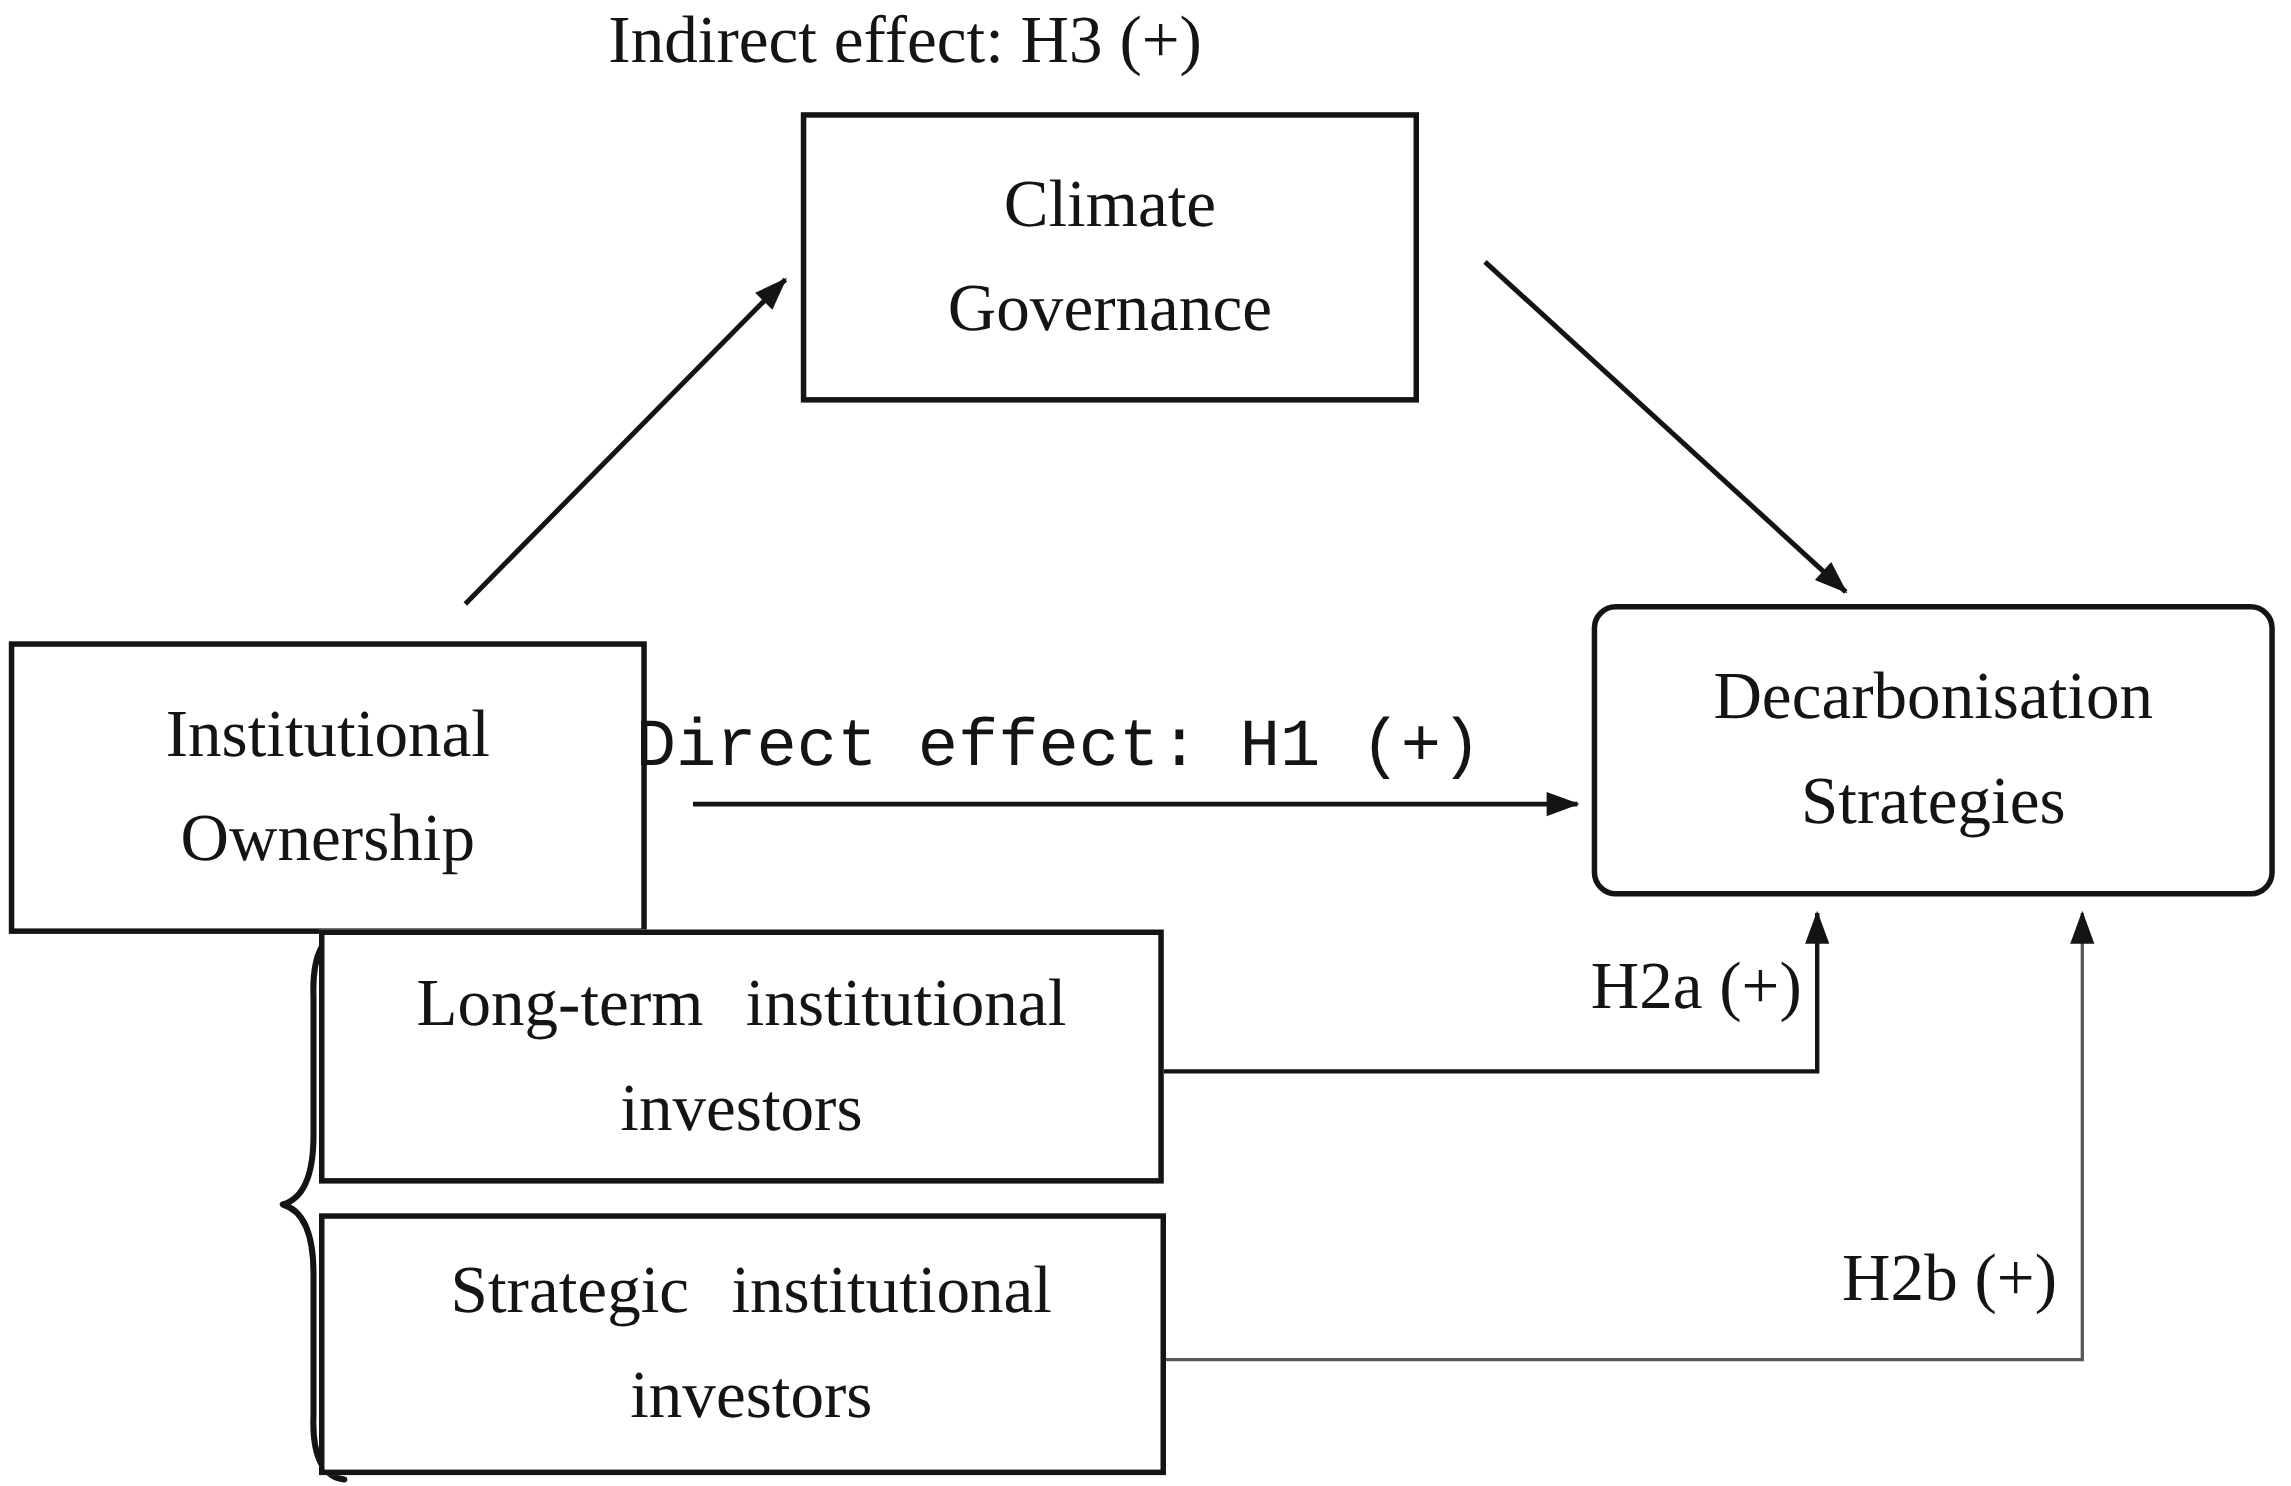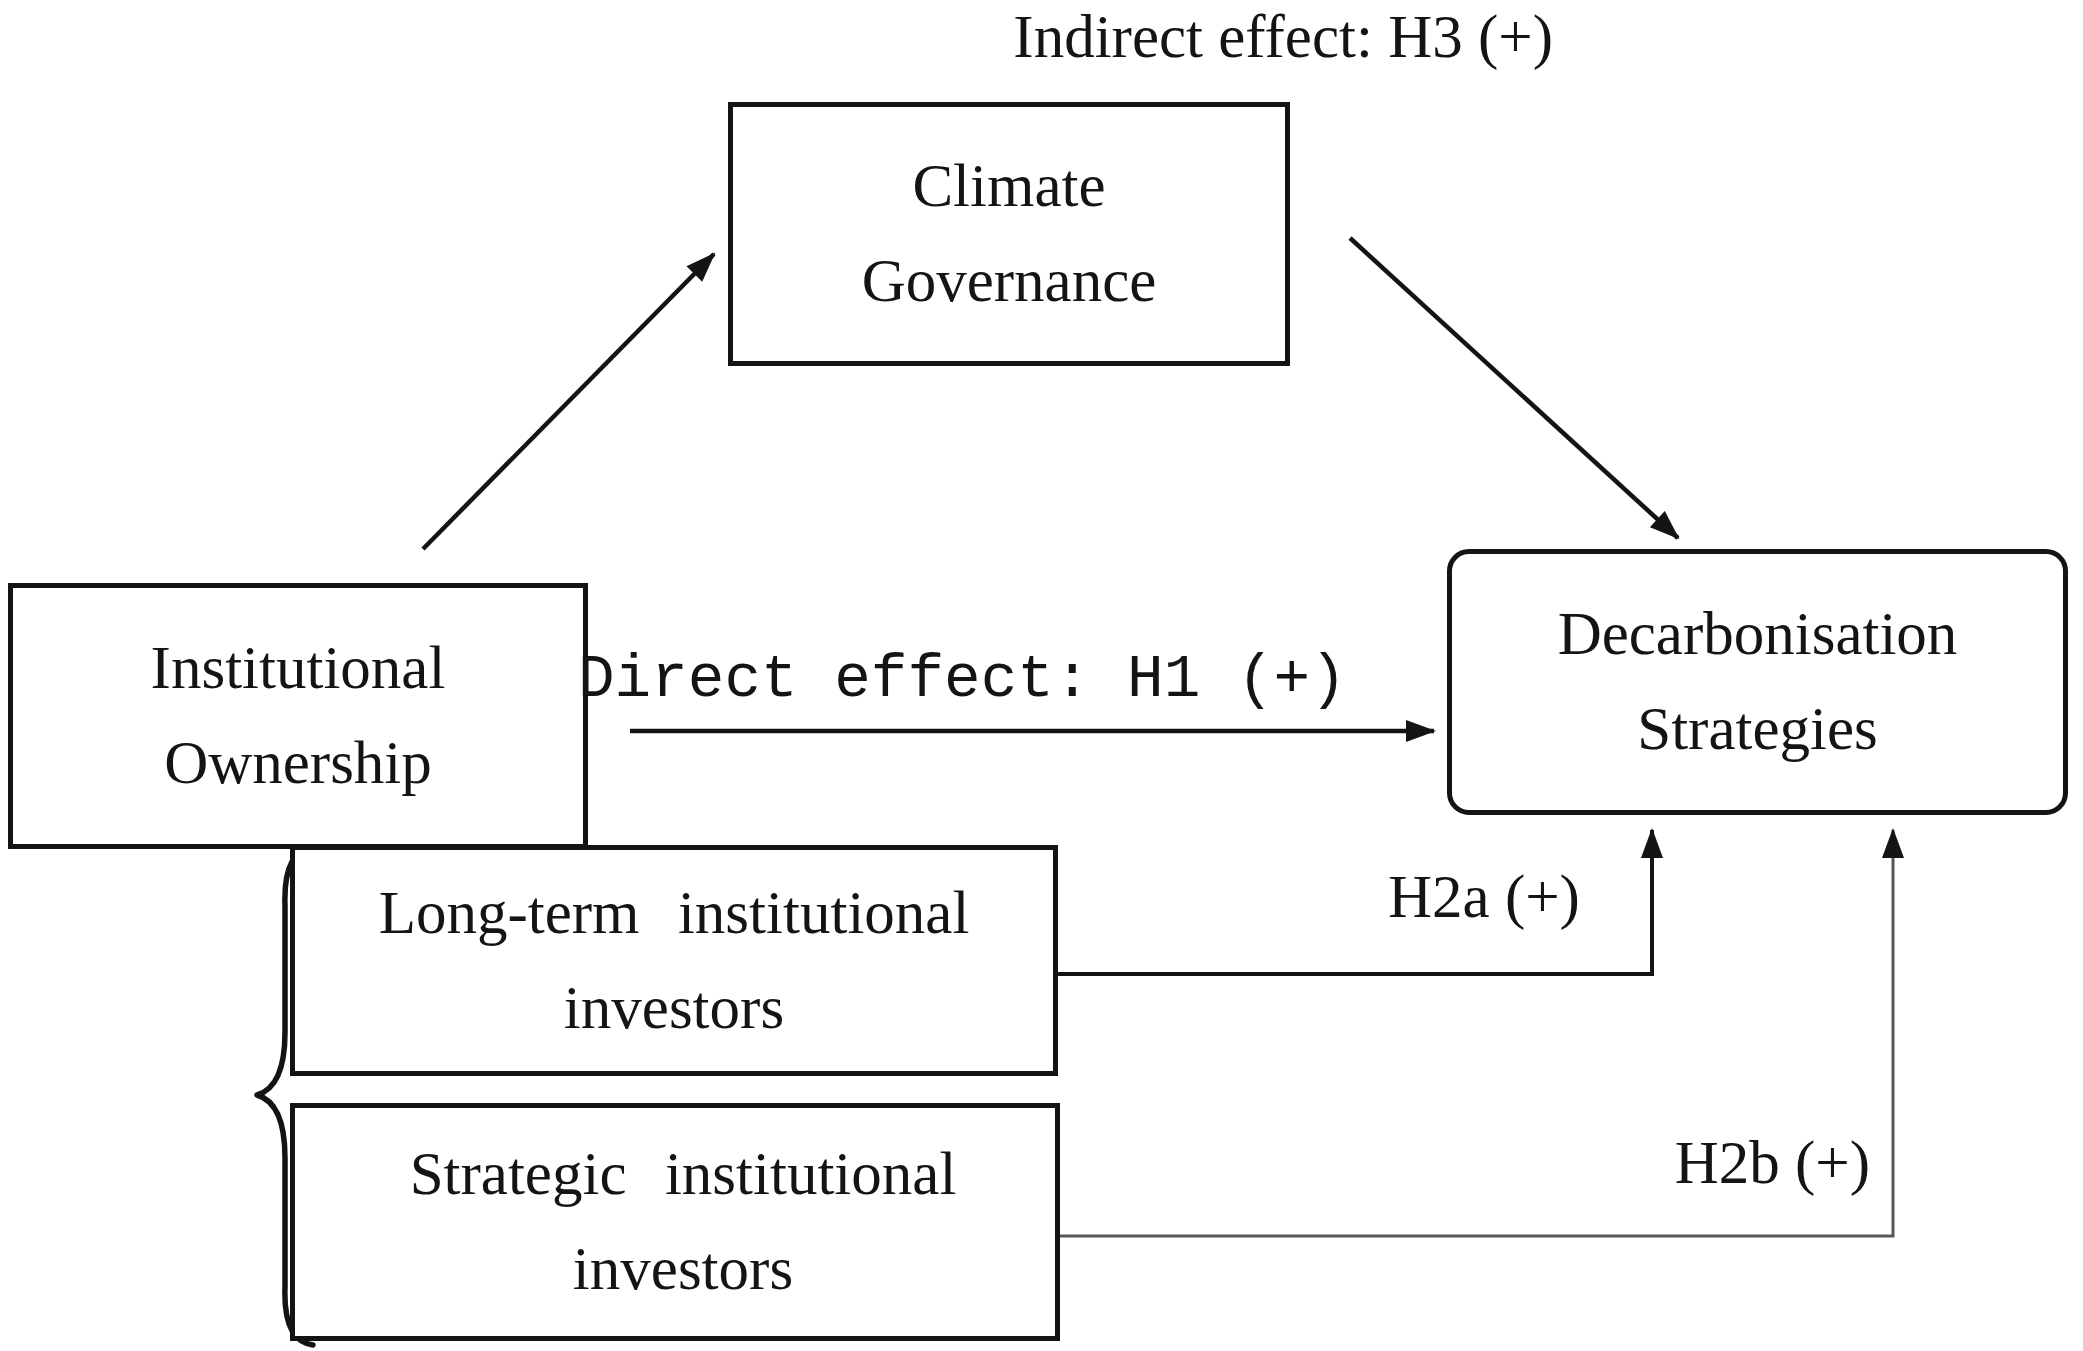--- a/index.html
+++ b/index.html
@@ -97,21 +97,21 @@
   <div class="node" style="left:290px; top:845px; width:768px; height:231px;">
     <div class="node-label wide">Long-term institutional
 investors</div>
   </div>
 
   <div class="node" style="left:290px; top:1103px; width:770px; height:238px;padding-left:16px;">
     <div class="node-label wide">Strategic institutional
 investors</div>
   </div>
 
-  <div class="float-label" style="left:553px; top:2px; width:1000px; text-align:right;font-family:Liberation Serif, serif;">Indirect effect: H3 (+)</div>
+  <div class="float-label" style="left:553px; top:2px; width:1000px; text-align:left;font-family:Liberation Serif, serif;">Indirect effect: H3 (+)</div>
 
   <div class="float-label" style="left:578px; top:645px; width:1000px; text-align:left;font-family:Liberation Mono, monospace;">Direct effect: H1 (+)</div>
 
-  <div class="float-label" style="left:1388px; top:862px; width:250px; ">H2a (+)</div>
+  <div class="float-label" style="left:1388px; top:862px; width:250px; text-align:right;">H2a (+)</div>
 
   <div class="float-label" style="left:1620px; top:1128px; width:250px; text-align:right;">H2b (+)</div>
 
 </div>
 
 </body></html>

